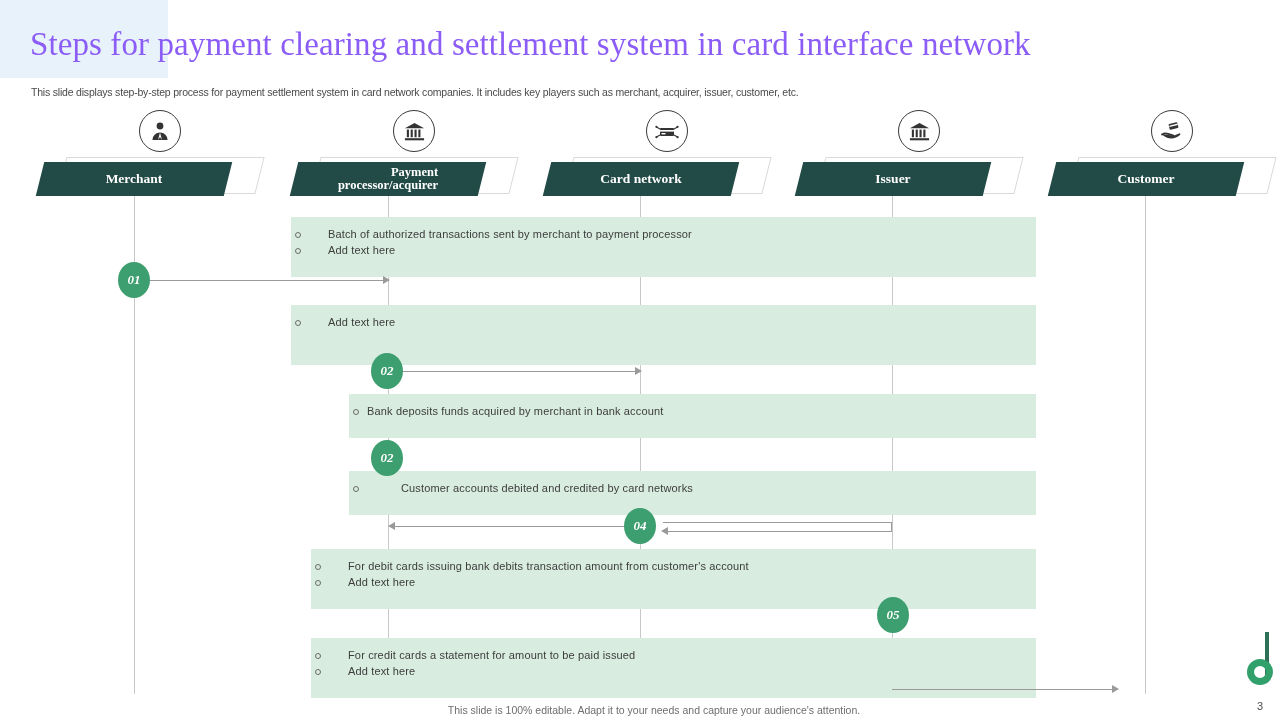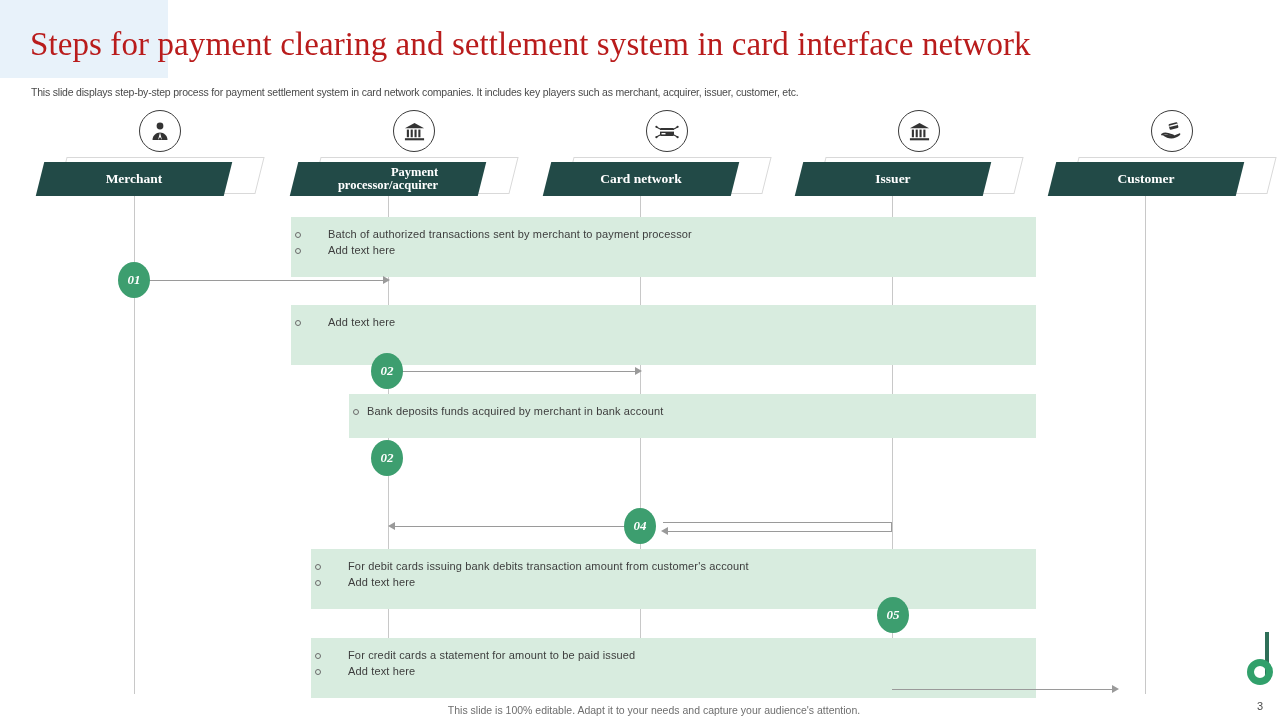--- a/index.html
+++ b/index.html
@@ -10,21 +10,21 @@
     color:#3f3f3f;
   }
   
   .corner-tint{
     position:absolute;left:0;top:0;width:168px;height:78px;
     background:#e8f2fa;
   }
   .title{
     position:absolute;left:30px;top:26px;width:1200px;
     font-family:"Liberation Serif", serif;
-    font-size:33px;font-weight:400;color:#b91c1c;letter-spacing:.1px;
+    font-size:33px;font-weight:400;color:#8b5cf6;letter-spacing:.1px;
     white-space:nowrap;
   }
   .subtitle{
     position:absolute;left:31px;top:86px;width:1150px;
     font-size:10.5px;color:#4a4a4a;letter-spacing:-.2px;white-space:nowrap;
   }
   
   .canvas{position:absolute;left:0;top:110px;width:1280px;height:580px;}
   .lane-line{
     position:absolute;top:48px;width:1px;height:536px;background:#c8c8c8;
@@ -229,20 +229,25 @@
   <div class="badge" style="left:371px;top:243px;">02</div>
 
   <div class="tbox" style="left:349px;top:284px;width:687px;height:26px;">
     <ul>
       <li style="">Bank deposits funds acquired by merchant in bank account</li>
     </ul>
   </div>
 
   <div class="badge" style="left:371px;top:330px;">02</div>
 
+  <div class="tbox" style="left:349px;top:361px;width:687px;height:26px;">
+    <ul>
+      <li style="padding-left:52px;">Customer accounts debited and credited by card networks</li>
+    </ul>
+  </div>
 
   <div class="hline" style="left:390px;top:416px;width:250px;"></div>
   <div class="arrow-l" style="left:388px;top:412px;"></div>
 
   <div class="hline" style="left:663px;top:412px;width:229px;"></div>
   <div class="vline" style="left:891px;top:412px;height:9px;"></div>
   <div class="hline" style="left:668px;top:421px;width:224px;"></div>
   <div class="arrow-l" style="left:661px;top:417px;"></div>
   <div class="badge" style="left:624px;top:398px;">04</div>
 

